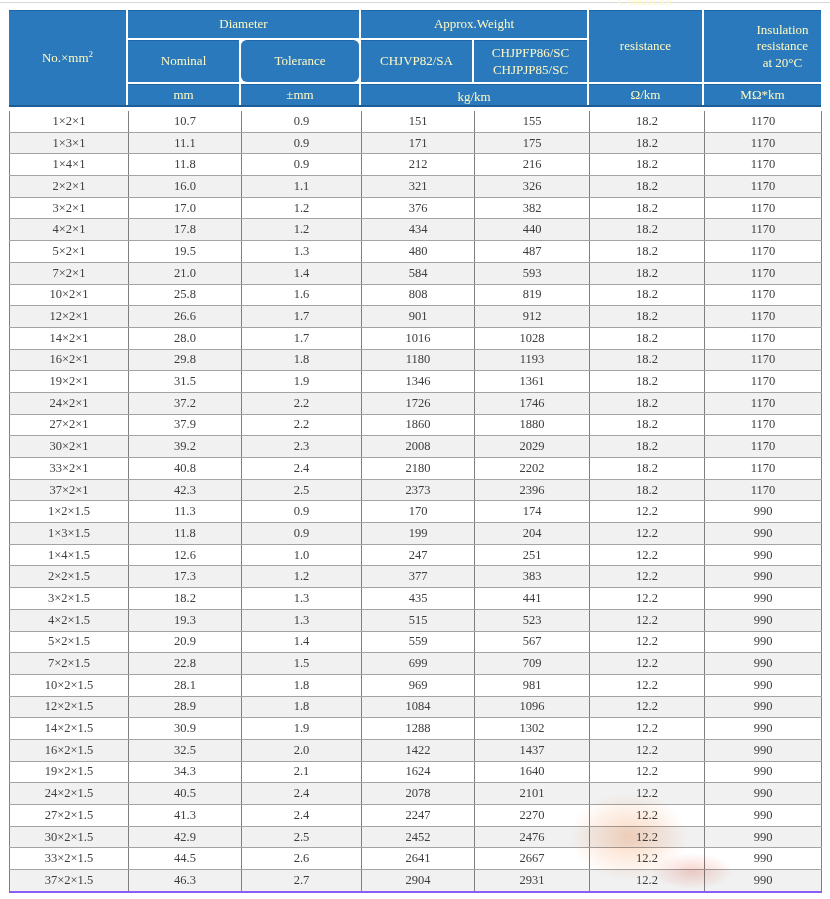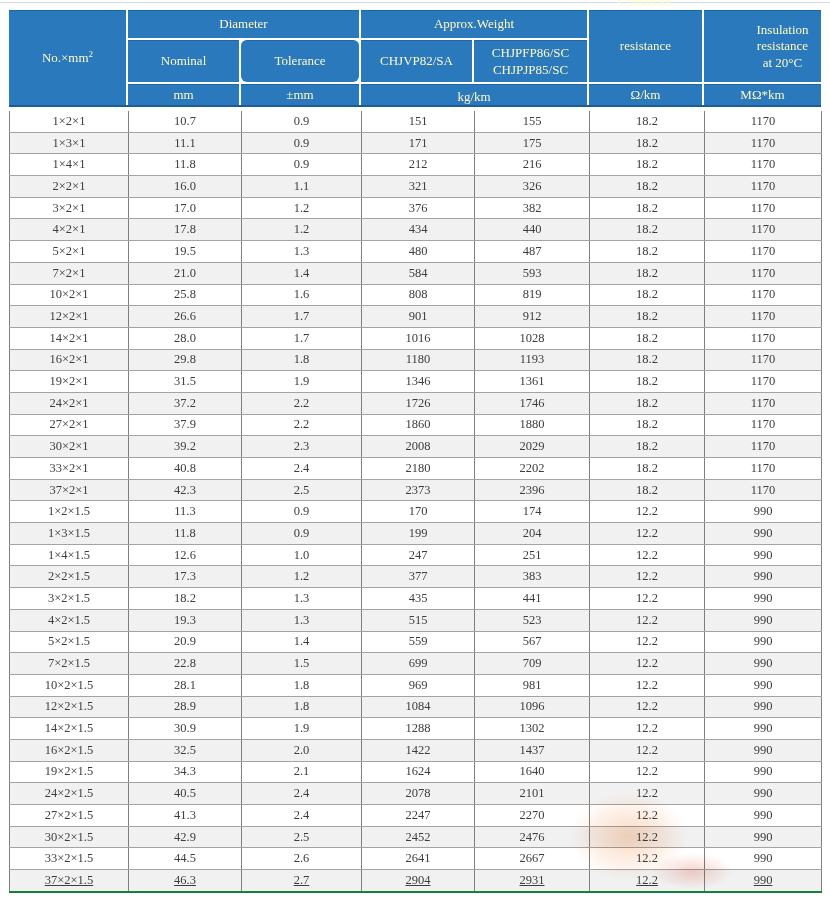--- a/index.html
+++ b/index.html
@@ -55,21 +55,21 @@
   table.body-tbl td{
     height:20.7px;padding:0;text-align:center;vertical-align:middle;
     font-size:12.5px;color:#3d3d3d;
     border-right:1px solid #7f7f7f;
     border-bottom:1px solid #a3a3a3;
     overflow:hidden;white-space:nowrap;
   }
   table.body-tbl td:first-child{border-left:1px solid #7f7f7f;}
   table.body-tbl tr:nth-child(even) td{background:#f1f1f1;}
   table.body-tbl tr:nth-child(odd) td{background:#ffffff;}
-  table.body-tbl tr:last-child td{border-bottom:2px solid #15803d;text-decoration:underline;}
+  table.body-tbl tr:last-child td{border-bottom:2px solid #8b5cf6;}
   
   .watermark{
     position:absolute;left:545px;top:760px;width:210px;height:139px;
     pointer-events:none;z-index:5;mix-blend-mode:multiply;
     background:
       radial-gradient(closest-side at 40% 55%, rgba(240,120,40,0.28), rgba(240,120,40,0) 70%),
       radial-gradient(closest-side at 70% 80%, rgba(220,60,30,0.22), rgba(220,60,30,0) 65%);
   }
 </style>
 </head>

